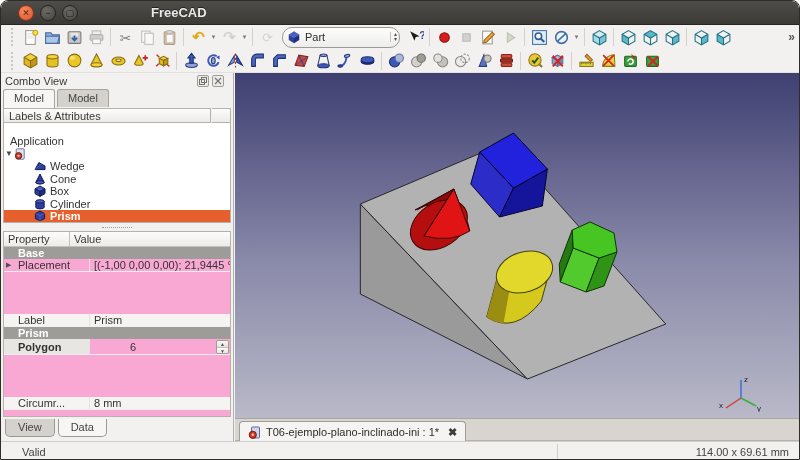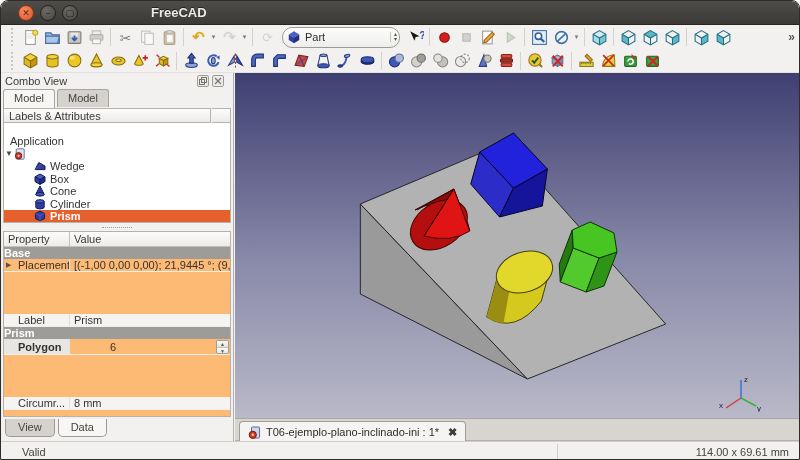--- a/index.html
+++ b/index.html
@@ -47,30 +47,30 @@
                background:linear-gradient(#fcfcfb,#ecebe8);border:1px solid #b5b2ad;border-left:none;}
   .tree{position:absolute;left:2px;top:50px;right:2px;height:100px;background:#fff;border:1px solid #b5b2ad;border-top:none;
         padding-top:12px;overflow:hidden;}
   .trow{display:flex;align-items:center;height:12.5px;white-space:nowrap;}
   .trow .exp{width:10px;font-size:8px;color:#4a4945;text-align:center;}
   .trow svg{width:12px;height:12px;margin-right:4px;flex:0 0 auto;}
   .trow.selected{background:#e6602e;color:#fff;font-weight:bold;}
   .trow.docrow{font-weight:bold;}
   .splitter{position:absolute;left:0;top:152px;right:0;height:6px;background:#f2f1ef;}
   .splitter:after{content:"";display:block;width:30px;height:2px;margin:2px auto;border-top:1px dotted #a09d98;}
-  .propbox{position:absolute;left:2px;top:158px;right:2px;height:186px;background:#fdba74;border:1px solid #b5b2ad;overflow:hidden;}
+  .propbox{position:absolute;left:2px;top:158px;right:2px;height:186px;background:#f9a8d4;border:1px solid #b5b2ad;overflow:hidden;}
   .phead{display:flex;height:15px;background:linear-gradient(#fcfcfb,#ecebe8);border-bottom:1px solid #c4c1bc;color:#3a3936;}
   .phead span{padding:1px 4px;}
   .phead span:first-child{width:66px;border-right:1px solid #c4c1bc;}
   .prow{display:flex;height:13px;align-items:center;border-bottom:1px solid #f0efec;}
-  .prow .plabel{width:66px;padding-left:14px;border-right:1px solid #e4e2de;overflow:hidden;white-space:nowrap;height:100%;display:flex;align-items:center;position:relative;}
+  .prow .plabel{width:86px;padding-left:14px;border-right:1px solid #e4e2de;overflow:hidden;white-space:nowrap;height:100%;display:flex;align-items:center;position:relative;}
   .prow .plabel .pexp{position:absolute;left:2px;font-size:7px;color:#55534f;}
   .prow .pvalue{flex:1;padding-left:4px;overflow:hidden;white-space:nowrap;display:flex;align-items:center;height:100%;}
   .prow.alt{background:#f5f4f2;margin-top:42px;}
-  .pgroup{height:12px;background:#9e9c99;color:#fff;font-weight:bold;line-height:12px;}
+  .pgroup{height:12px;background:#9e9c99;color:#fff;font-weight:bold;padding-left:14px;line-height:12px;}
   .prow.editing{height:16px;gap:36px;}
   .prow.editing .plabel{font-weight:bold;background:#e8e6e2;}
   .pspin{margin-left:auto;display:flex;flex-direction:column;width:13px;height:14px;border:1px solid #a09d98;border-radius:2px;overflow:hidden;margin-right:1px;}
   .pspin span{flex:1;background:linear-gradient(#fbfbfa,#e3e1dd);font-size:5px;line-height:6px;text-align:center;color:#55534f;border-bottom:1px solid #c4c1bc;}
   .pspin span:last-child{border-bottom:none;}
   .btabs{position:absolute;left:4px;top:346px;height:18px;display:flex;}
   .btab{padding:2px 12px;border:1px solid #9d9a95;border-top:none;border-radius:0 0 5px 5px;background:#d5d2ce;color:#45443f;margin-right:3px;}
   .btab.active{background:#f7f6f4;}
   
   .viewport{position:absolute;left:234px;top:72px;right:0;height:345px;overflow:hidden;}
@@ -523,33 +523,33 @@
           <span style="width:30px"></span>
           <svg viewBox="0 0 12 12">
             <polygon points="1,9.6 4.8,2.6 11,6 11,9.6" fill="#2e3f9e" stroke="#131c55"></polygon>
             <path d="M1 9.6L7.4 4.1" stroke="#4a5cc0"></path>
           </svg>
           <span>Wedge</span>
         </div>
         <div class="trow">
           <span style="width:30px"></span>
           <svg viewBox="0 0 12 12">
+            <path d="M6 1L10.2 9.3a4.2 1.6 0 0 1-8.4 0z" fill="#2e3f9e" stroke="#131c55"></path>
+            <ellipse cx="6" cy="9.3" rx="4.2" ry="1.6" fill="#4a5fc4" stroke="#131c55"></ellipse>
+          </svg>
+          <span>Cone</span>
+        </div>
+        <div class="trow">
+          <span style="width:30px"></span>
+          <svg viewBox="0 0 12 12">
             <polygon points="6,1 11,3.8 6,6.6 1,3.8" fill="#4a5fc4" stroke="#131c55"></polygon>
             <polygon points="1,3.8 6,6.6 6,11.4 1,8.6" fill="#2e3f9e" stroke="#131c55"></polygon>
             <polygon points="6,6.6 11,3.8 11,8.6 6,11.4" fill="#222f80" stroke="#131c55"></polygon>
           </svg>
           <span>Box</span>
-        </div>
-        <div class="trow">
-          <span style="width:30px"></span>
-          <svg viewBox="0 0 12 12">
-            <path d="M6 1L10.2 9.3a4.2 1.6 0 0 1-8.4 0z" fill="#2e3f9e" stroke="#131c55"></path>
-            <ellipse cx="6" cy="9.3" rx="4.2" ry="1.6" fill="#4a5fc4" stroke="#131c55"></ellipse>
-          </svg>
-          <span>Cone</span>
         </div>
         <div class="trow">
           <span style="width:30px"></span>
           <svg viewBox="0 0 12 12">
             <path d="M1.8 3.4v5.8a4.2 1.7 0 0 0 8.4 0V3.4" fill="#2e3f9e" stroke="#131c55"></path>
             <ellipse cx="6" cy="3.4" rx="4.2" ry="1.7" fill="#4a5fc4" stroke="#131c55"></ellipse>
           </svg>
           <span>Cylinder</span>
         </div>
         <div class="trow selected">

